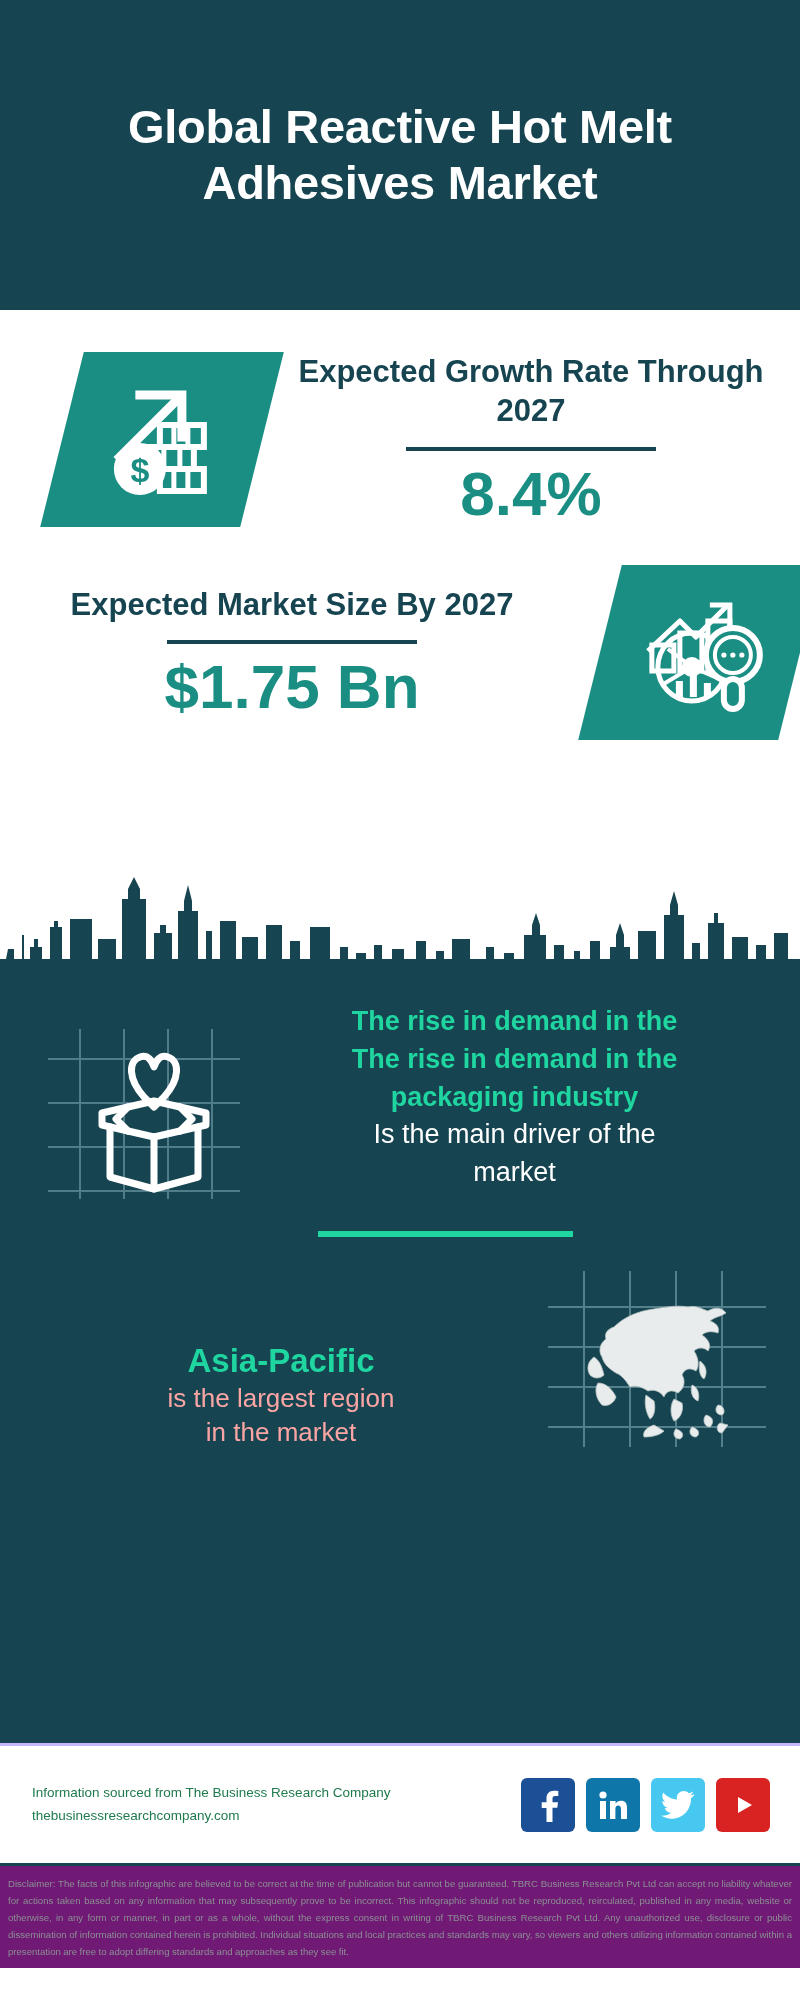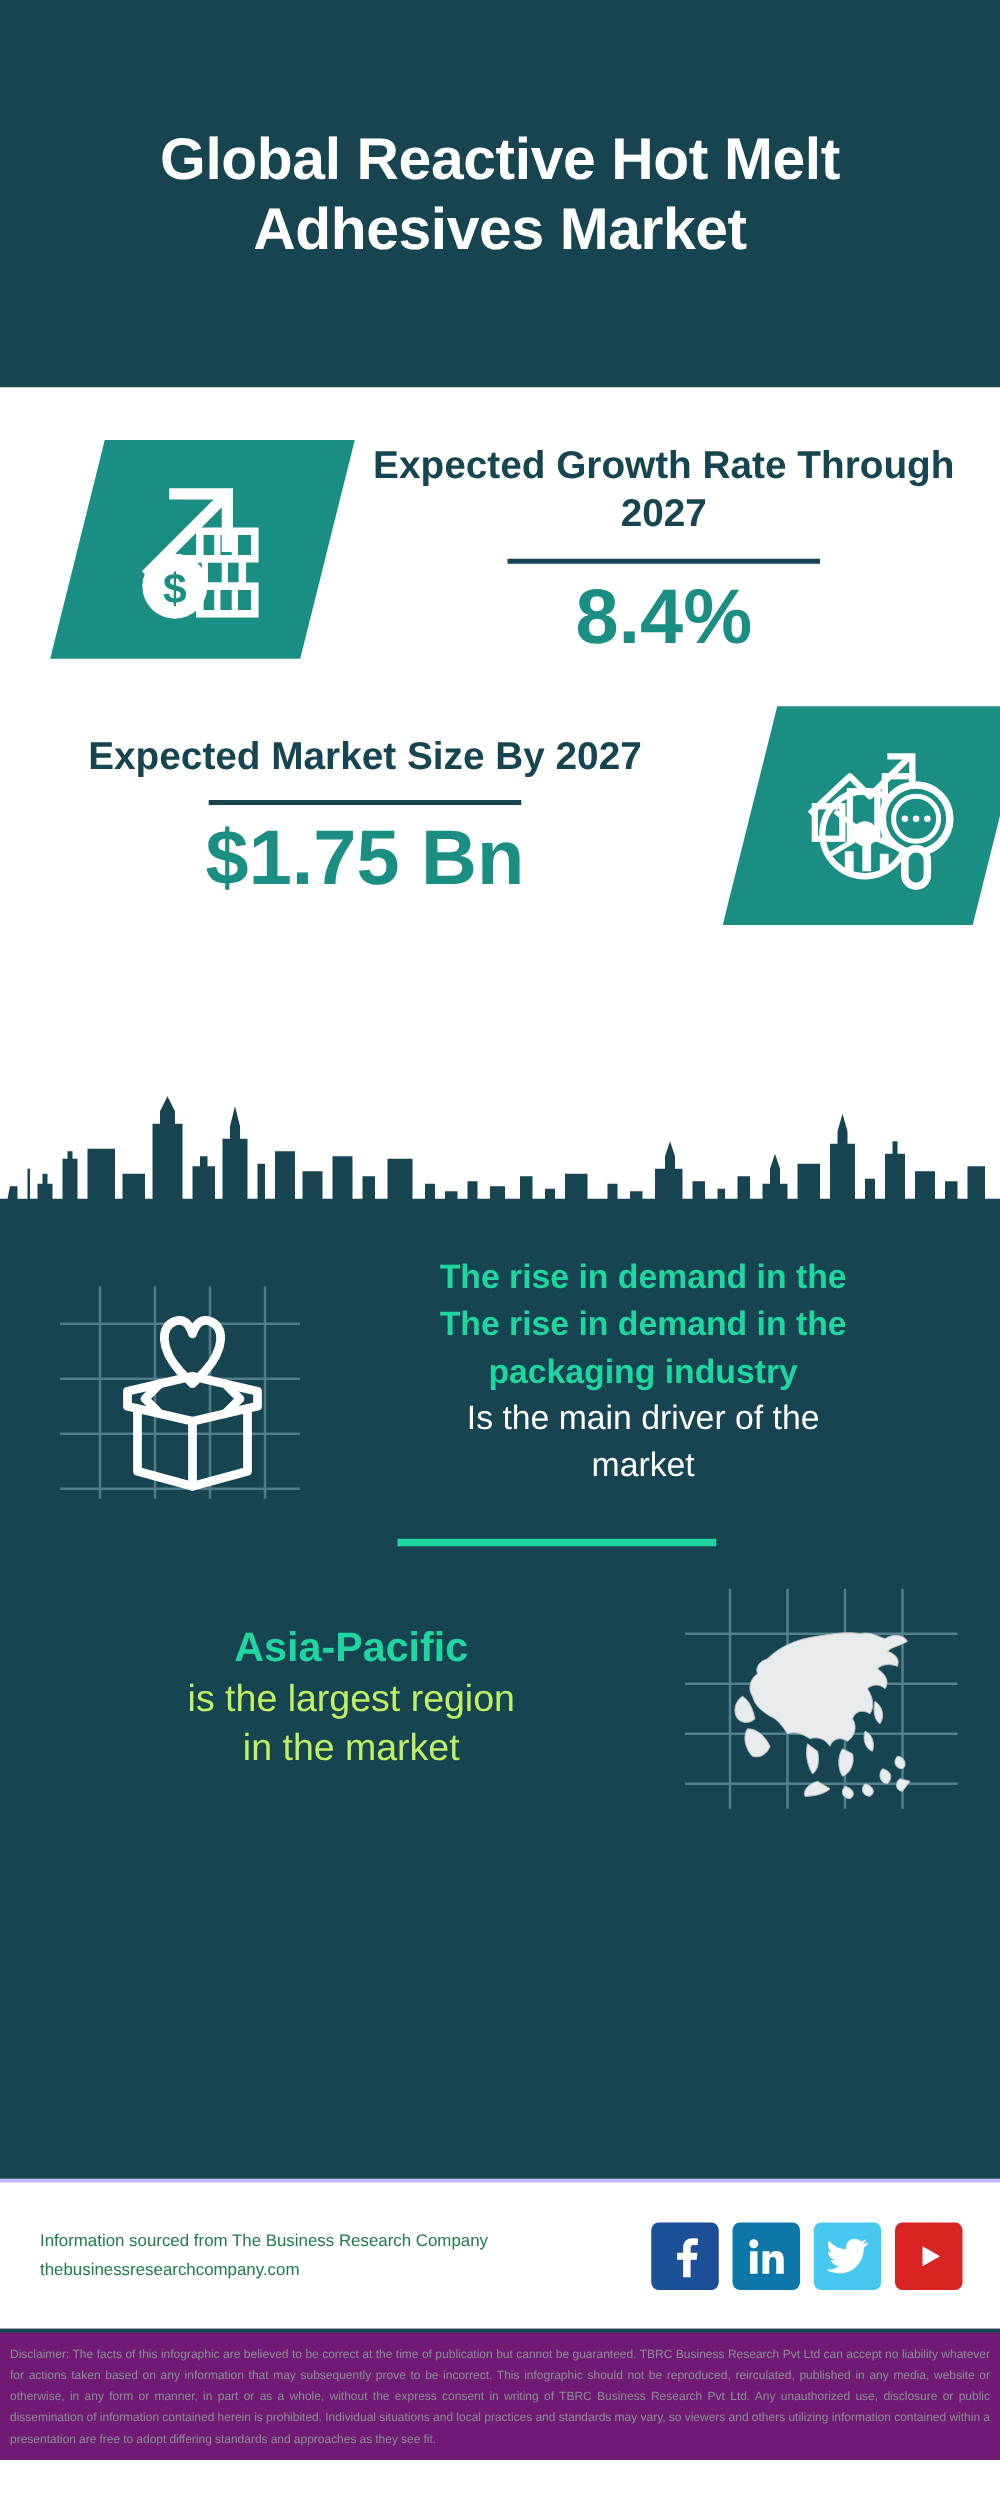--- a/index.html
+++ b/index.html
@@ -161,38 +161,38 @@
     height: 6px;
     background: #20d6a0;
     margin: 30px auto 0 auto;
     position: relative;
     left: 45px;
   }
 
   
   .region-block {
     display: flex;
-    align-items: center;
+    align-items: flex-end;
     padding-top: 28px;
   }
   .region-text {
     flex: 1 1 auto;
     text-align: center;
     padding-left: 20px;
   }
   .region-highlight {
     color: #20d6a0;
     font-size: 33px;
     font-weight: bold;
     line-height: 1.30;
     margin: 0;
   }
   .region-sub {
-    color: #bef264;
-    font-size: 30px;
+    color: #fca5a5;
+    font-size: 26px;
     font-weight: normal;
     line-height: 1.30;
     margin: 0;
   }
   .region-map-wrap {
     flex: 0 0 230px;
     height: 185px;
     position: relative;
     margin-right: 28px;
   }

